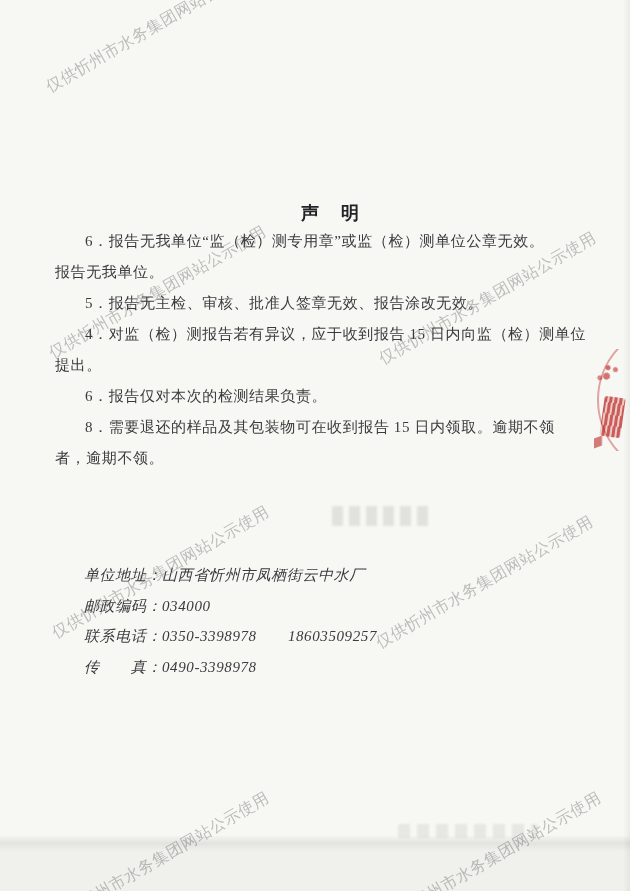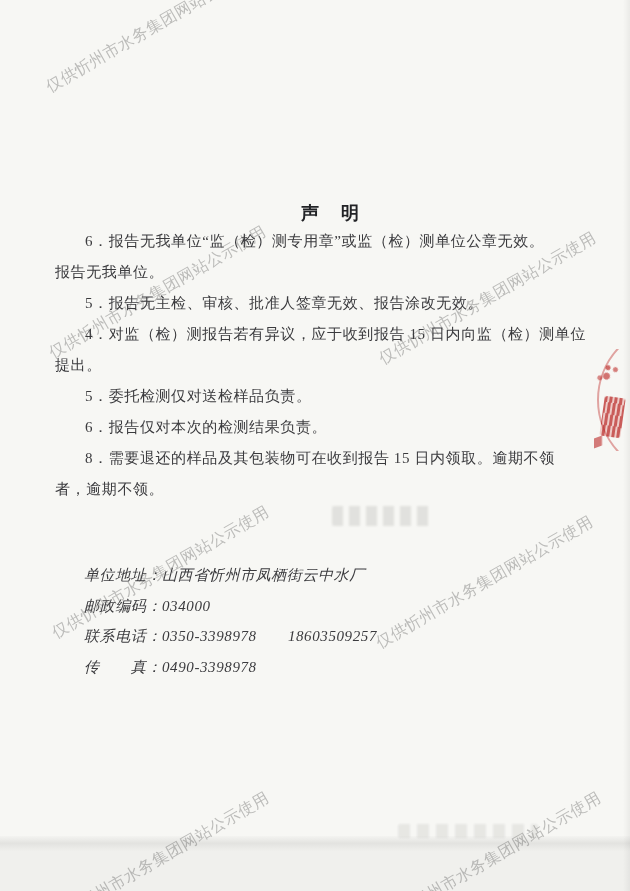--- a/index.html
+++ b/index.html
@@ -123,21 +123,20 @@
   <div class="ghost ghost-2"></div>
 
   <h1 class="title">声　明</h1>
 
   <div class="body-lines">
       <div class="line indent">6．报告无我单位“监（检）测专用章”或监（检）测单位公章无效。</div>
       <div class="line">报告无我单位。</div>
       <div class="line indent">5．报告无主检、审核、批准人签章无效、报告涂改无效。</div>
       <div class="line indent">4．对监（检）测报告若有异议，应于收到报告 15 日内向监（检）测单位</div>
       <div class="line">提出。</div>
-      <div class="line indent">5．委托检测仅对送检样品负责。</div>
       <div class="line indent">6．报告仅对本次的检测结果负责。</div>
       <div class="line indent">8．需要退还的样品及其包装物可在收到报告 15 日内领取。逾期不领</div>
       <div class="line">者，逾期不领。</div>
     </div>
 
   <div class="contact-lines">
       <div class="line">单位地址：山西省忻州市凤栖街云中水厂</div>
       <div class="line">邮政编码：034000</div>
       <div class="line">联系电话：0350-3398978　　18603509257</div>
       <div class="line">传　　真：0490-3398978</div>

